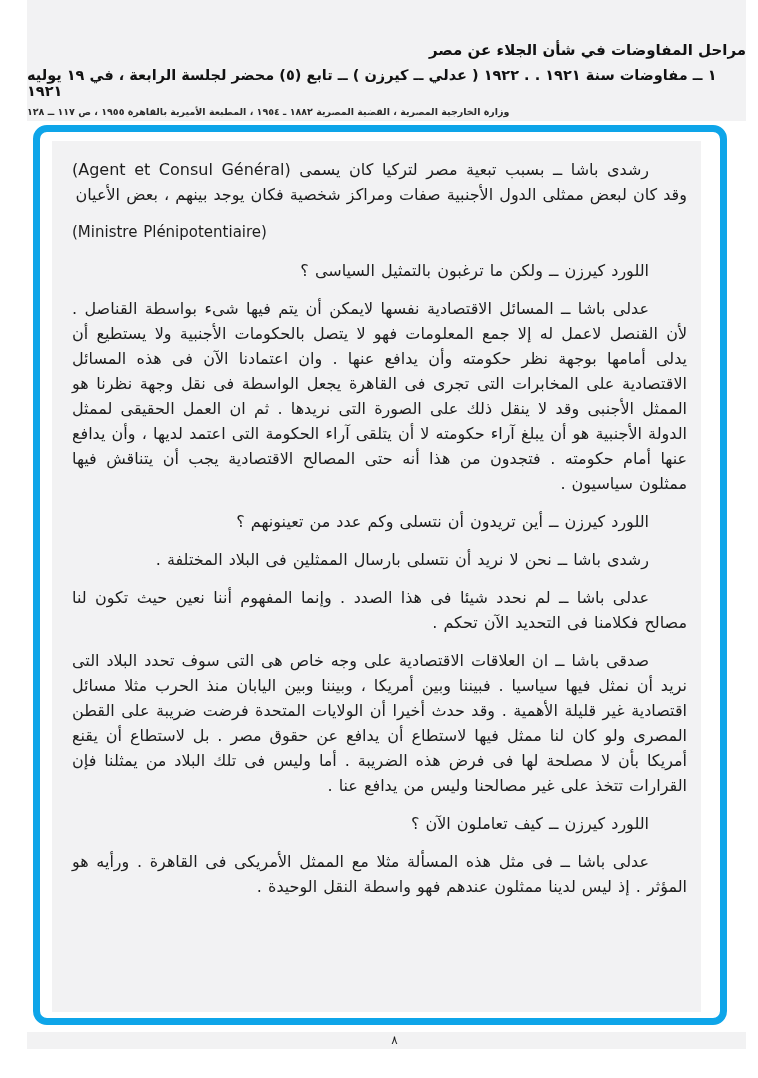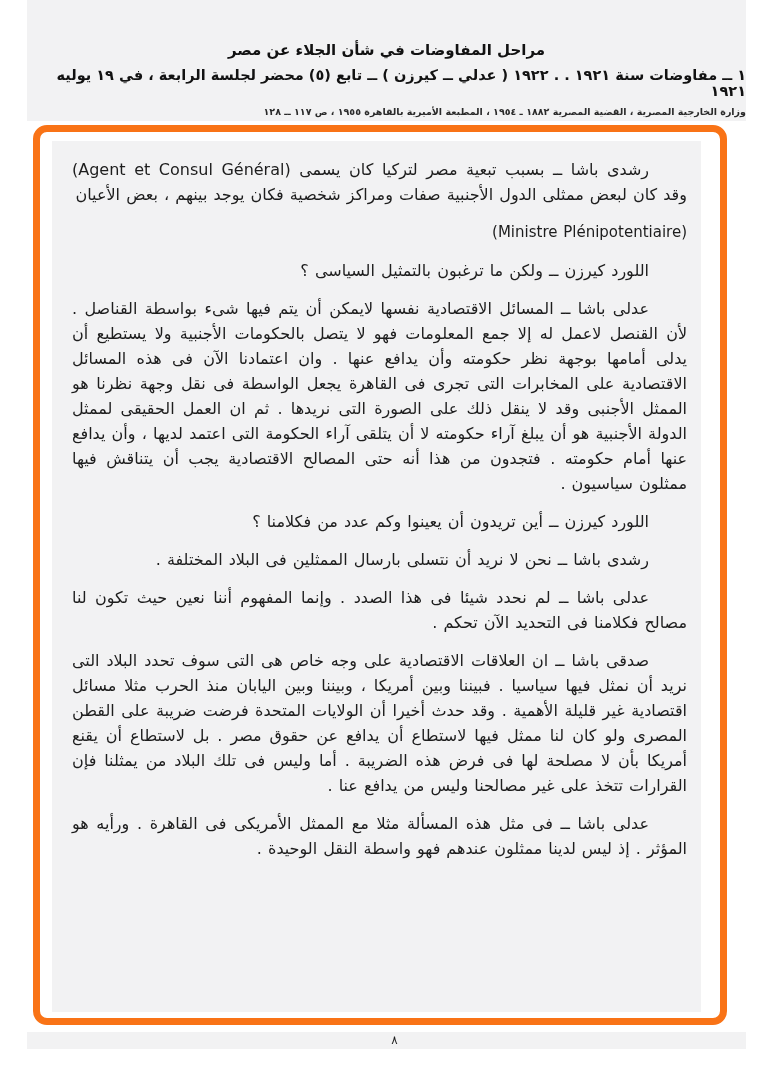--- a/index.html
+++ b/index.html
@@ -17,48 +17,47 @@
   }
   .scan-band {
     position: absolute;
     background: #f2f2f3;
   }
   .top-band {
     left: 27px; top: 0; width: 719px; height: 121px;
   }
   .header-title {
     margin: 0; padding-top: 41px;
-    text-align: center;
     font-weight: bold;
     font-size: 15px;
     color: #121212;
     direction: rtl;
   }
   .header-subtitle {
     margin: 0; padding-top: 8px;
-    text-align: right;
+    text-align: left;
     font-weight: bold;
     font-size: 14.5px;
     color: #121212;
     direction: rtl;
   }
   .header-citation {
     margin: 0; padding-top: 7px;
-    text-align: right;
+    text-align: left;
     font-weight: bold;
     font-size: 9.5px;
     color: #2a2a2a;
     direction: rtl;
   }
   .highlight-box {
     position: absolute;
     left: 33px; top: 125px;
     width: 694px; height: 900px;
     box-sizing: border-box;
-    border: 7px solid #f97316;
+    border: 7px solid #0ea5e9;
     border-radius: 14px;
     background: #ffffff;
   }
   .content-panel {
     position: absolute;
     left: 12px; right: 19px; top: 9px; bottom: 6px;
     background: #f2f2f3;
     box-sizing: border-box;
     padding: 16px 14px 8px 20px;
     overflow: hidden;
@@ -68,21 +67,21 @@
     margin: 0 0 13px 0;
     font-size: 16px;
     line-height: 25px;
     text-align: justify;
     text-indent: 38px;
     color: #1d1d1d;
     word-spacing: 1px;
   }
   .latin-line {
     direction: ltr;
-    text-align: right;
+    text-align: left;
     text-indent: 0;
     font-size: 15px;
   }
   .bottom-band {
     left: 27px; top: 1032px; width: 719px; height: 17px;
   }
   .page-number {
     margin: 0;
     text-align: center;
     font-size: 12px;
@@ -102,24 +101,25 @@
     <p class="header-subtitle">١ ــ مفاوضات سنة ١٩٢١ . . ١٩٢٢ ( عدلي ــ كيرزن ) ــ تابع (٥) محضر لجلسة الرابعة ، في ١٩ يوليه ١٩٢١</p>
     <p class="header-citation">وزارة الخارجية المصرية ، القضية المصرية ١٨٨٢ ـ ١٩٥٤ ، المطبعة الأميرية بالقاهرة ١٩٥٥ ، ص ١١٧ ــ ١٢٨</p>
   </div>
 
   <div class="highlight-box">
     <div class="content-panel">
       <p class="para">رشدى باشا ــ بسبب تبعية مصر لتركيا كان يسمى (Agent et Consul Général) وقد كان لبعض ممثلى الدول الأجنبية صفات ومراكز شخصية فكان يوجد بينهم ، بعض الأعيان</p>
       <p class="para latin-line">(Ministre Plénipotentiaire)</p>
       <p class="para">اللورد كيرزن ــ ولكن ما ترغبون بالتمثيل السياسى ؟</p>
       <p class="para">عدلى باشا ــ المسائل الاقتصادية نفسها لايمكن أن يتم فيها شىء بواسطة القناصل . لأن القنصل لاعمل له إلا جمع المعلومات فهو لا يتصل بالحكومات الأجنبية ولا يستطيع أن يدلى أمامها بوجهة نظر حكومته وأن يدافع عنها . وان اعتمادنا الآن فى هذه المسائل الاقتصادية على المخابرات التى تجرى فى القاهرة يجعل الواسطة فى نقل وجهة نظرنا هو الممثل الأجنبى وقد لا ينقل ذلك على الصورة التى نريدها . ثم ان العمل الحقيقى لممثل الدولة الأجنبية هو أن يبلغ آراء حكومته لا أن يتلقى آراء الحكومة التى اعتمد لديها ، وأن يدافع عنها أمام حكومته . فتجدون من هذا أنه حتى المصالح الاقتصادية يجب أن يتناقش فيها ممثلون سياسيون .</p>
-      <p class="para">اللورد كيرزن ــ أين تريدون أن يعينوا وكم عدد من فكلامنا ؟</p>
+      <p class="para">اللورد كيرزن ــ أين تريدون أن نتسلى وكم عدد من تعينونهم ؟</p>
       <p class="para">رشدى باشا ــ نحن لا نريد أن نتسلى بارسال الممثلين فى البلاد المختلفة .</p>
       <p class="para">عدلى باشا ــ لم نحدد شيئا فى هذا الصدد . وإنما المفهوم أننا نعين حيث تكون لنا مصالح فكلامنا فى التحديد الآن تحكم .</p>
       <p class="para">صدقى باشا ــ ان العلاقات الاقتصادية على وجه خاص هى التى سوف تحدد البلاد التى نريد أن نمثل فيها سياسيا . فبيننا وبين أمريكا ، وبيننا وبين اليابان منذ الحرب مثلا مسائل اقتصادية غير قليلة الأهمية . وقد حدث أخيرا أن الولايات المتحدة فرضت ضريبة على القطن المصرى ولو كان لنا ممثل فيها لاستطاع أن يدافع عن حقوق مصر . بل لاستطاع أن يقنع أمريكا بأن لا مصلحة لها فى فرض هذه الضريبة . أما وليس فى تلك البلاد من يمثلنا فإن القرارات تتخذ على غير مصالحنا وليس من يدافع عنا .</p>
+      <p class="para">اللورد كيرزن ــ كيف تعاملون الآن ؟</p>
       <p class="para">عدلى باشا ــ فى مثل هذه المسألة مثلا مع الممثل الأمريكى فى القاهرة . ورأيه هو المؤثر . إذ ليس لدينا ممثلون عندهم فهو واسطة النقل الوحيدة .</p>
     </div>
   </div>
 
   <div class="scan-band bottom-band">
     <p class="page-number">٨</p>
   </div>
 
 </div>
 

